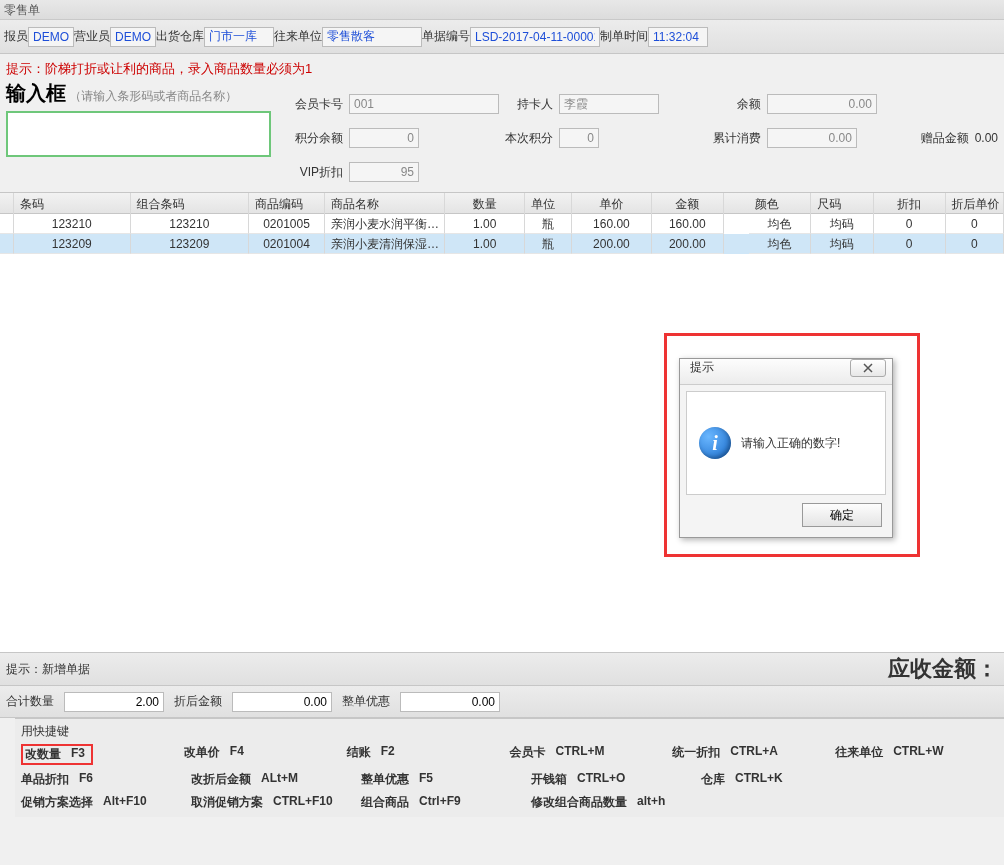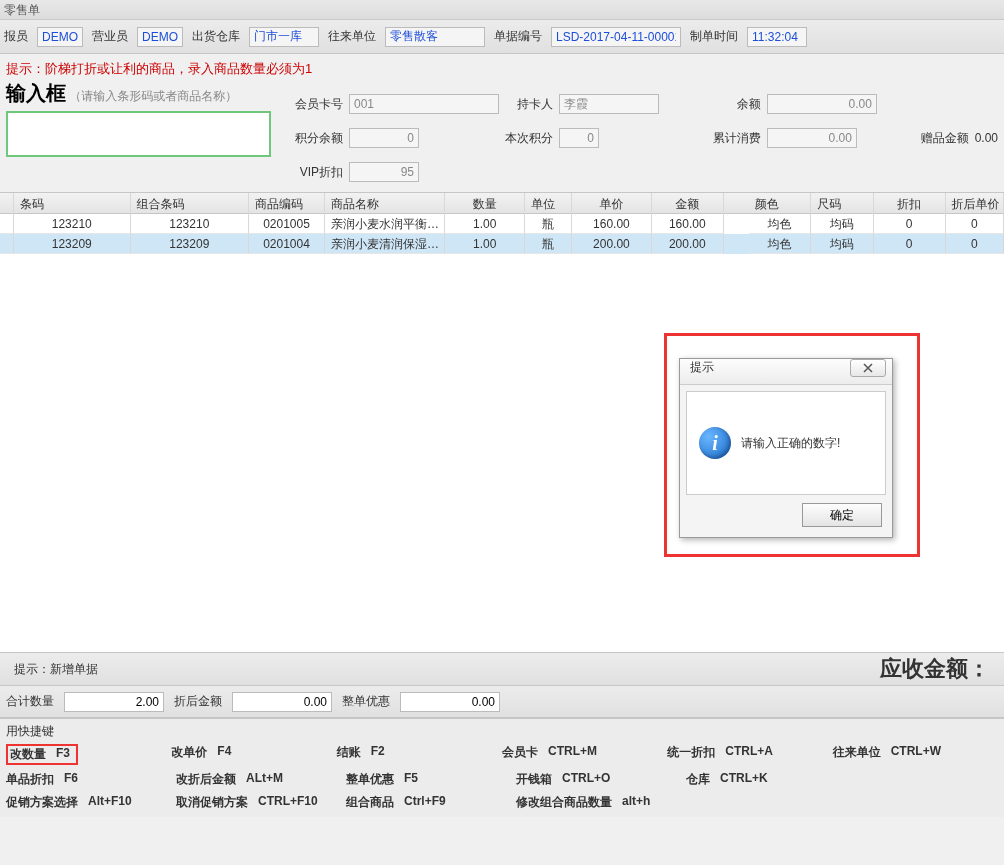--- a/index.html
+++ b/index.html
@@ -1,41 +1,41 @@
 <!DOCTYPE html>
 <html><head>
 <meta charset="utf-8">
 <style>
 * { box-sizing: border-box; margin: 0; padding: 0; }
 body { font-family: "Microsoft YaHei", "SimSun", Arial, sans-serif; font-size: 12px; background: #f0f0f0; color: #333; overflow: hidden; width: 1004px; height: 865px; position: relative; }
 .titlebar { background: linear-gradient(#e8e8e8,#dcdcdc); height: 20px; line-height: 20px; padding-left: 4px; color: #555; border-bottom: 1px solid #c9c9c9; }
-.toprow { background: linear-gradient(#ececec,#e0e0e0); height: 34px; border-bottom: 1px solid #c6c6c6; display: flex; align-items: center; padding: 0 4px; gap: 9px; }
+.toprow { background: linear-gradient(#ececec,#e0e0e0); height: 34px; border-bottom: 1px solid #c6c6c6; display: flex; align-items: center; padding: 0 4px; gap: 0; }
 .toprow .lbl { color: #333; }
 .toprow input.ro { background: #f5f5f5; border: 1px solid #bbb; height: 20px; padding: 0 4px; color: #1d4ed8; font-size: 12px; }
 .hintbar { padding: 6px 6px 2px 6px; color: #c00; font-size: 13px; }
 .inputrow { display: flex; align-items: flex-start; padding: 0 6px 6px 6px; gap: 24px; }
 .biglabel { font-size: 20px; color: #000; font-weight: bold; display: inline-block; }
 .subhint { font-size: 12px; color: #888; font-weight: normal; }
 .bigbox { width: 265px; height: 46px; border: 2px solid #6ec77a; background: #fff; margin-top: 4px; }
 .memberblock { padding-top: 10px; display: grid; grid-template-columns: auto 1fr auto 1fr auto 1fr auto auto; grid-auto-rows: 28px; column-gap: 6px; row-gap: 6px; align-items: center; }
 .memberblock .ml { color: #333; text-align: right; white-space: nowrap; }
 .memberblock input { height: 20px; border: 1px solid #bbb; background: #f5f5f5; padding: 0 4px; color: #888; font-size: 12px; }
 .gridhead { display: flex; background: linear-gradient(#f2f2f2,#e4e4e4); border-top: 1px solid #c6c6c6; border-bottom: 1px solid #c6c6c6; height: 22px; }
 .gridhead div, .gridrow div { border-right: 1px solid #d8d8d8; padding: 0 6px; line-height: 22px; height: 22px; overflow: hidden; white-space: nowrap; }
 .gridrow { display: flex; height: 20px; background: #fff; }
 .gridrow div { line-height: 20px; height: 20px; border-bottom: 1px solid #e6e6e6; text-align: center; }
 .gridrow.sel { background: #cfe6f7; }
 .gridbody { background: #fff; height: 438px; }
 .col0{width:14px;flex:0 0 14px;} .col1{width:120px;} .col2{width:122px;} .col3{width:78px;} .col4{width:124px;} .col5{width:82px;text-align:right;} .col6{width:48px;} .col7{width:82px;text-align:right;} .col8{width:74px;text-align:right;} .col9{width:64px;margin-left:25px;} .col10{width:64px;} .col11{width:74px;text-align:right;} .col12{width:60px;text-align:right;}
 .gridhead .col5,.gridhead .col7,.gridhead .col8,.gridhead .col11,.gridhead .col12{text-align:center;}
-.statusbar { background: linear-gradient(#ececec,#e0e0e0); border-top: 1px solid #c6c6c6; border-bottom: 1px solid #c6c6c6; height: 34px; display: flex; align-items: center; padding: 0 14px; justify-content: space-between; }
+.statusbar { background: linear-gradient(#ececec,#e0e0e0); border-top: 1px solid #c6c6c6; border-bottom: 1px solid #c6c6c6; height: 34px; display: flex; align-items: center; padding: 0 6px; justify-content: space-between; }
 .amountdue { font-size: 22px; font-weight: bold; }
 .totalsrow { background: linear-gradient(#ececec,#e0e0e0); border-bottom: 1px solid #c6c6c6; height: 32px; display: flex; align-items: center; padding: 0 6px; gap: 10px; }
 .totalsrow input { width: 100px; height: 20px; border: 1px solid #bbb; background: #fff; text-align: right; padding: 0 4px; font-size: 12px; }
-.shortcuts { background: #ececec; padding: 4px 6px 6px 6px; border-top: 1px solid #c6c6c6; }
+.shortcuts { background: #ececec; padding: 4px 6px 6px 6px; border-top: 1px solid #c6c6c6; margin-left: 15px; }
 .shortcuts .title { font-weight: normal; color: #333; margin-bottom: 4px; }
 .shortcuts .rows { display: flex; flex-direction: column; gap: 6px; }
 .shortcuts .row { display: flex; gap: 0; font-weight: bold; }
 .scell { display: flex; gap: 10px; width: 170px; }
 .scell .n { color: #333; }
 .scell .k { color: #333; }
 .redbox { border: 2px solid #e33; }
 .dialogwrap { position: absolute; left: 664px; top: 333px; width: 256px; height: 224px; border: 3px solid #e33; background: transparent; pointer-events: none; }
 .dialog { position: absolute; left: 12px; top: 22px; width: 214px; height: 180px; background: #f4f4f4; border: 1px solid #999; box-shadow: 2px 2px 6px rgba(0,0,0,.3); pointer-events: auto; }
 .dialog .dtitle { height: 26px; display: flex; align-items: center; justify-content: space-between; padding: 0 6px 8px 10px; background: linear-gradient(#fdfdfd,#ececec); border-bottom: 1px solid #ccc; }

